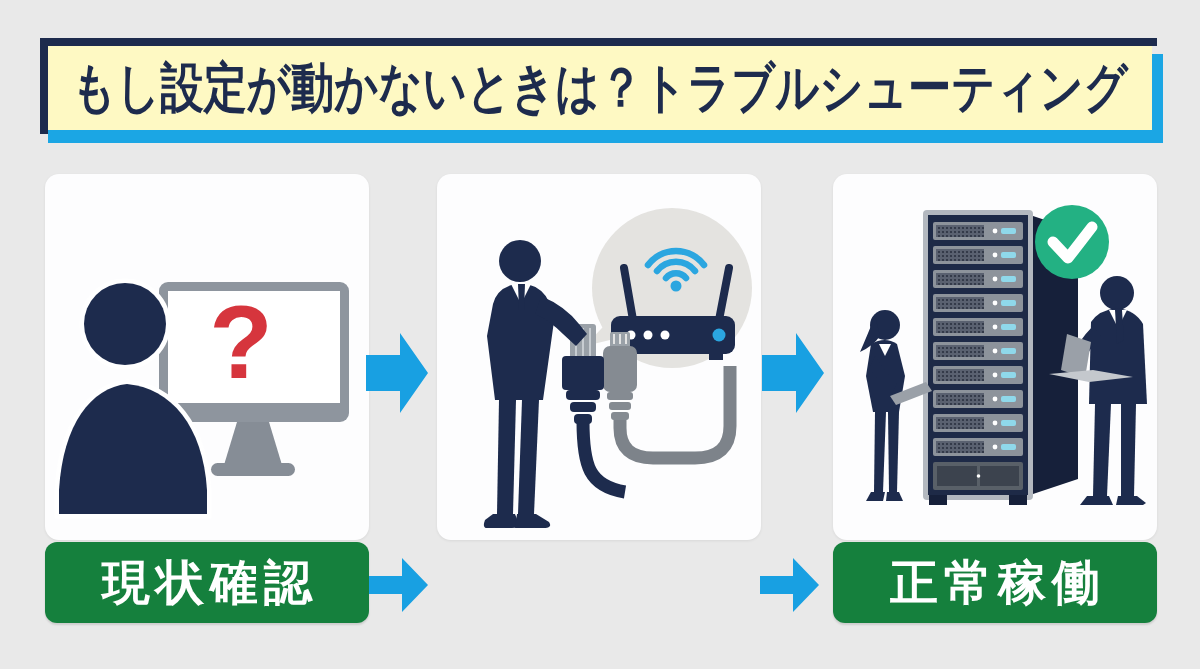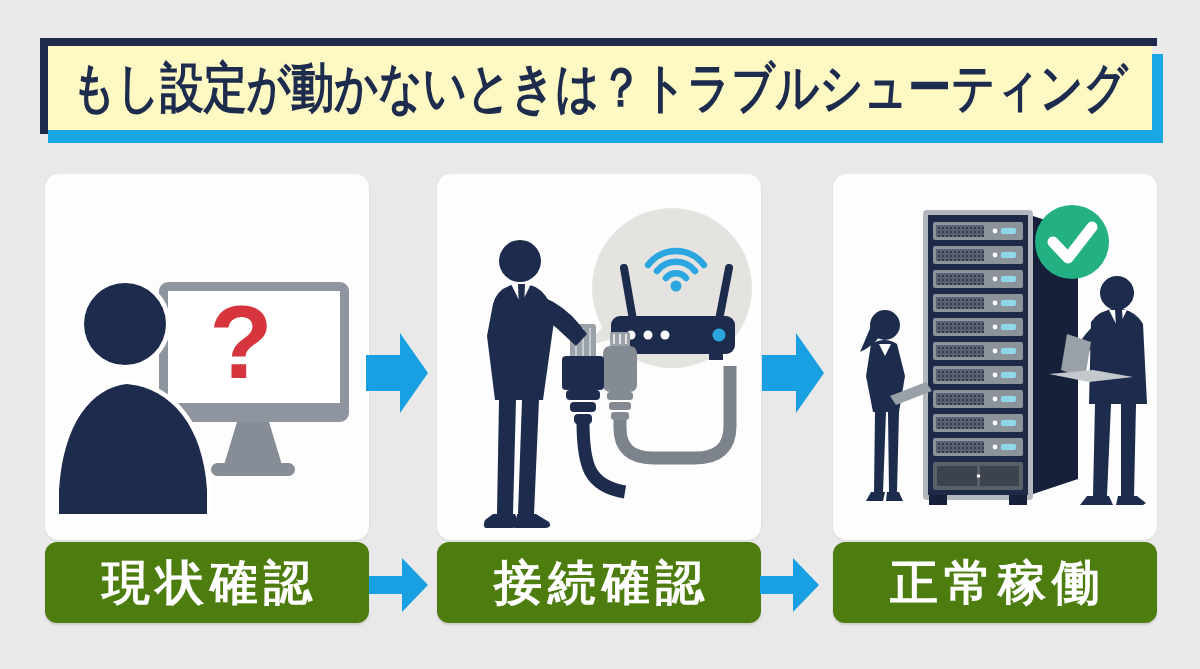--- a/index.html
+++ b/index.html
@@ -51,21 +51,21 @@
     background: #fdfdfe;
     border-radius: 14px;
     box-shadow: 0 1px 3px rgba(0,0,0,0.07);
     overflow: hidden;
   }
   .step-card svg { display: block; width: 324px; height: 366px; }
 
   .step-label {
     margin-top: 2px;
     width: 324px; height: 81px;
-    background: #4d7c0f;
+    background: #15803d;
     border-radius: 12px;
     display: flex; align-items: center; justify-content: center;
     color: #ffffff;
     font-size: 48px;
     font-weight: 900;
     letter-spacing: 6px;
     text-indent: 6px;
     box-shadow: 0 2px 2px rgba(0,0,0,0.12);
   }
 
@@ -166,21 +166,20 @@
         <polygon points="74,110 94,110 84,130" fill="#ffffff"></polygon>
         <polygon points="81,110 88,110 87,136 82,136" fill="#1d2b4d"></polygon>
         <path d="M104,122 Q128,132 142,150 L150,160 L139,172 L126,160 Q112,146 98,140 Z"></path>
         <polygon points="62,226 79,226 76,340 60,340"></polygon>
         <polygon points="85,226 102,226 97,340 81,340"></polygon>
         <path d="M56,340 L78,340 L82,350 Q82,354 75,354 L50,354 Q45,354 48,346 Z"></path>
         <path d="M80,340 L99,340 L112,348 Q116,354 106,354 L78,354 Z"></path>
       </g>
     </svg>
   </div>
-  <div class="step-label">接続確認</div>
 </div>
 
 <div class="step step-3">
   <div class="step-card">
     <svg viewBox="0 0 324 366">
       <defs>
         <pattern id="vents" width="4" height="4" patternUnits="userSpaceOnUse">
           <rect width="4" height="4" fill="#5a6170"></rect>
           <circle cx="2" cy="2" r="1.1" fill="#2a3140"></circle>
         </pattern>

